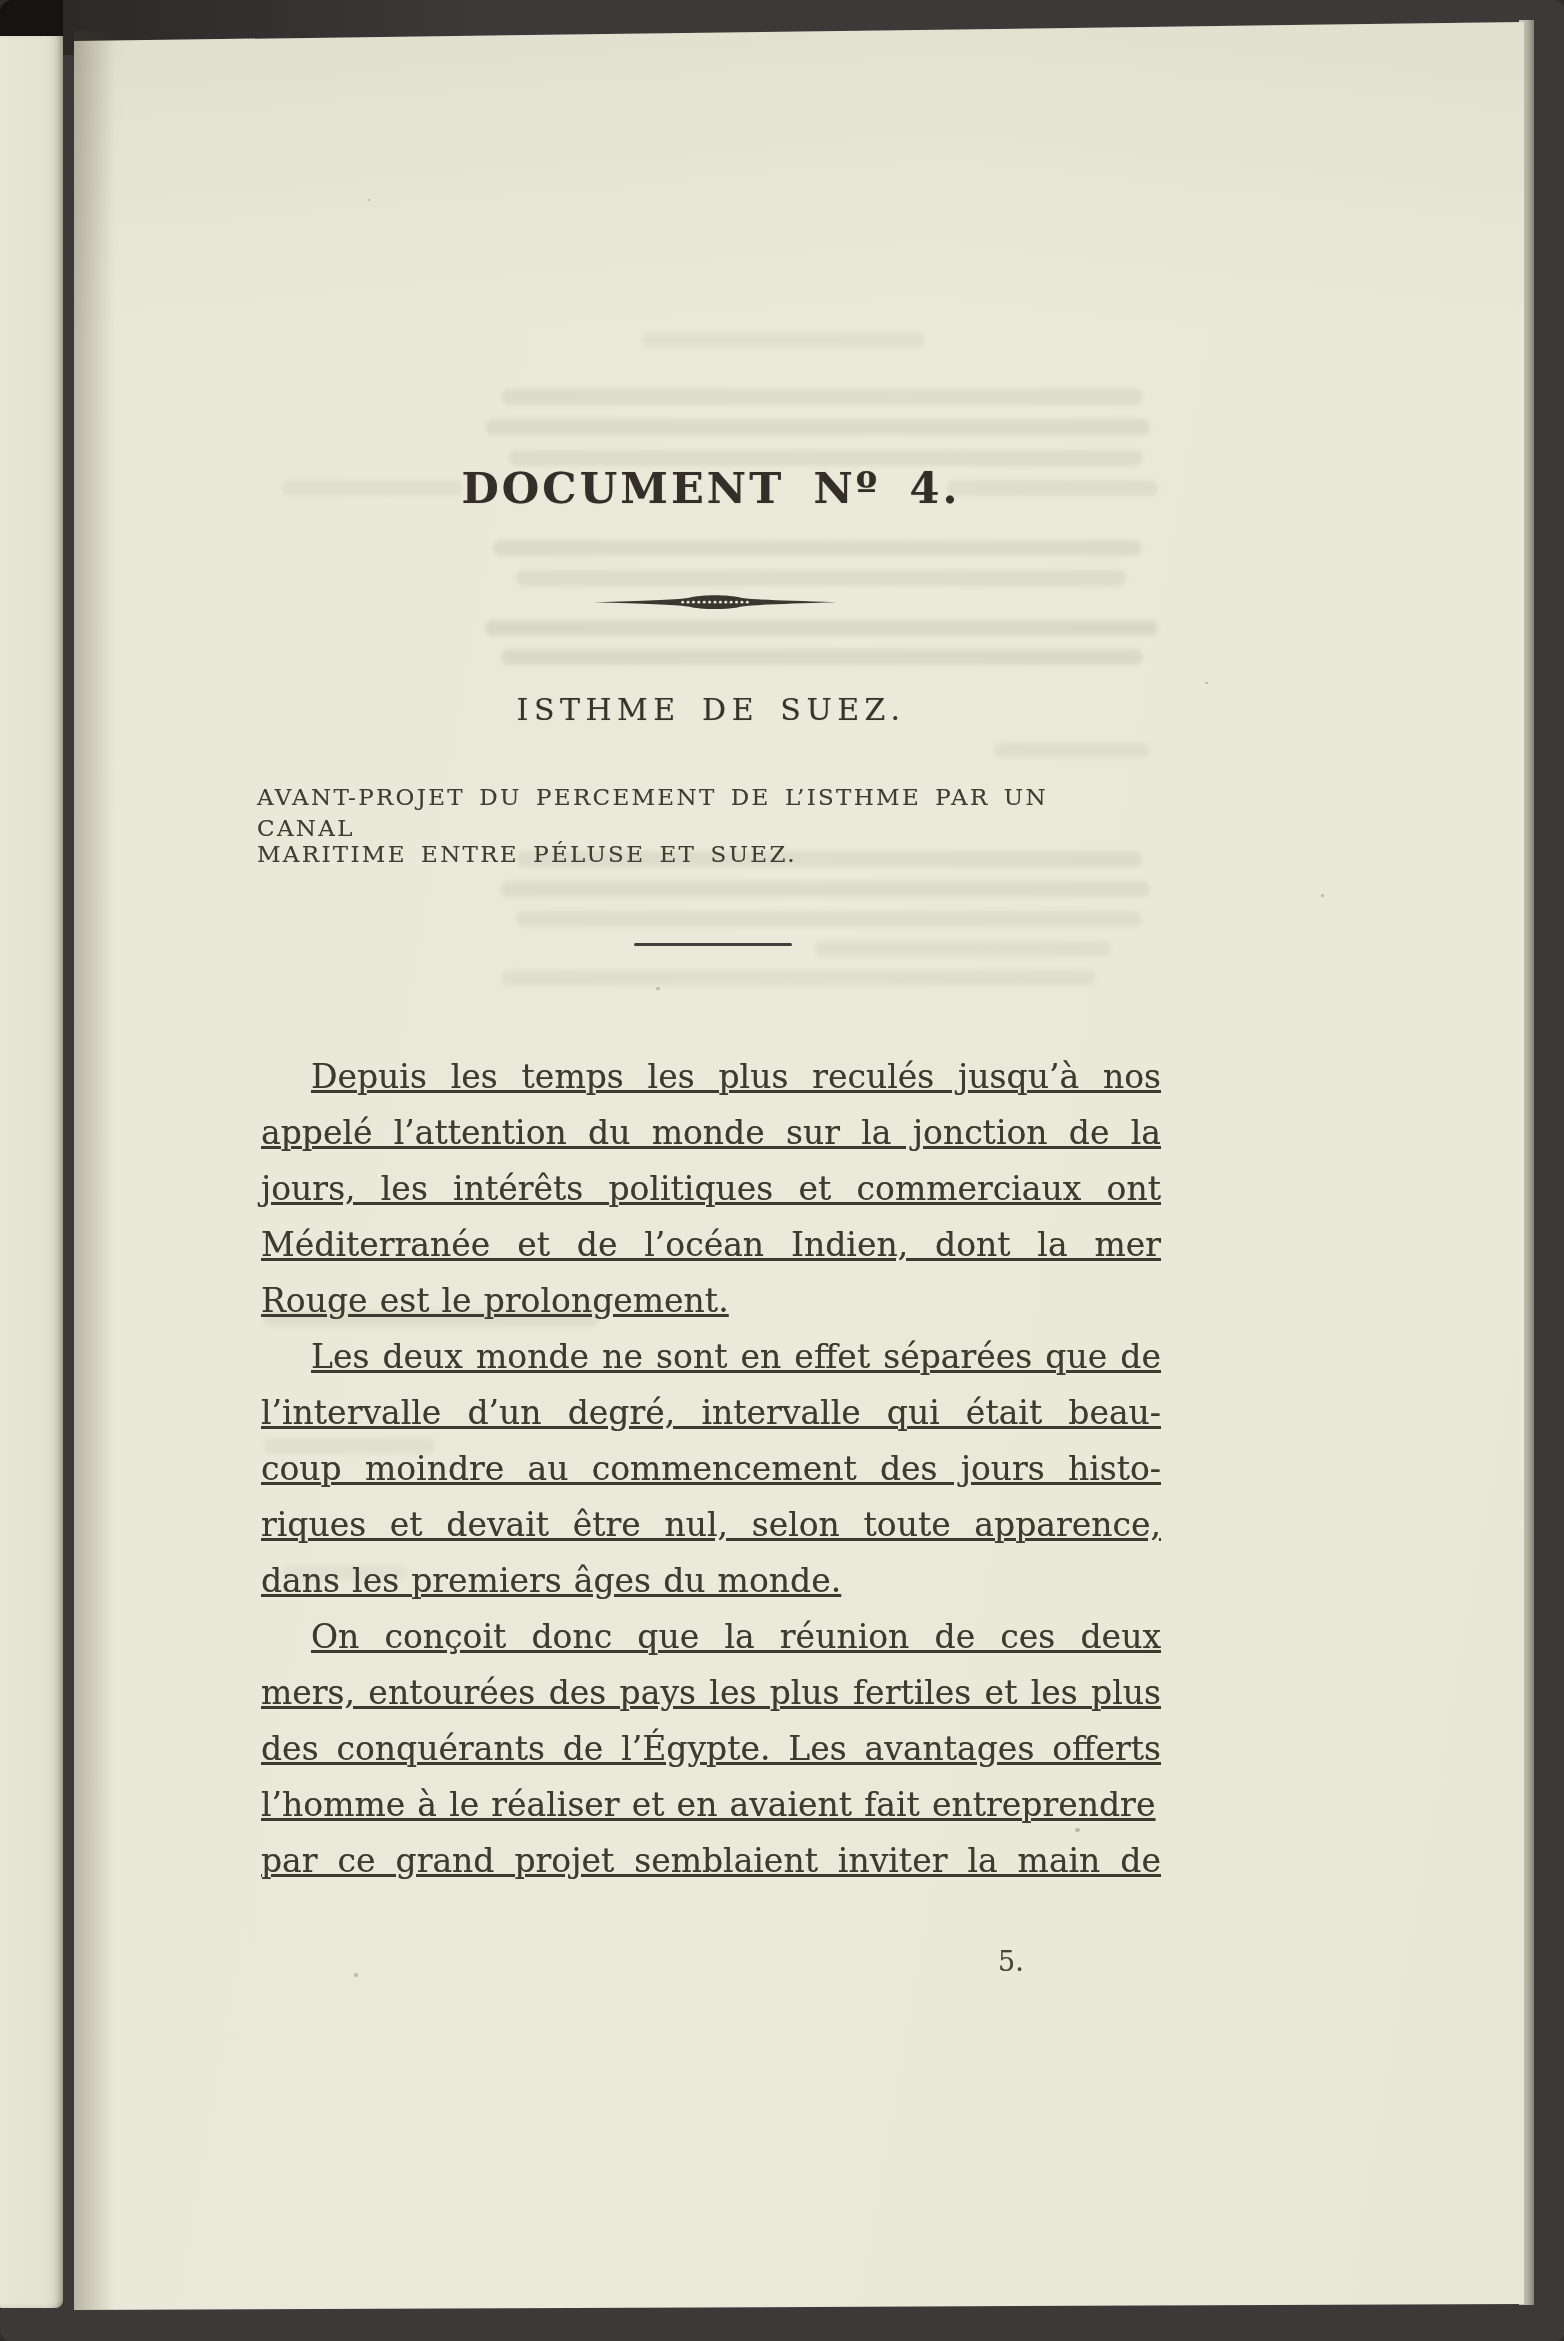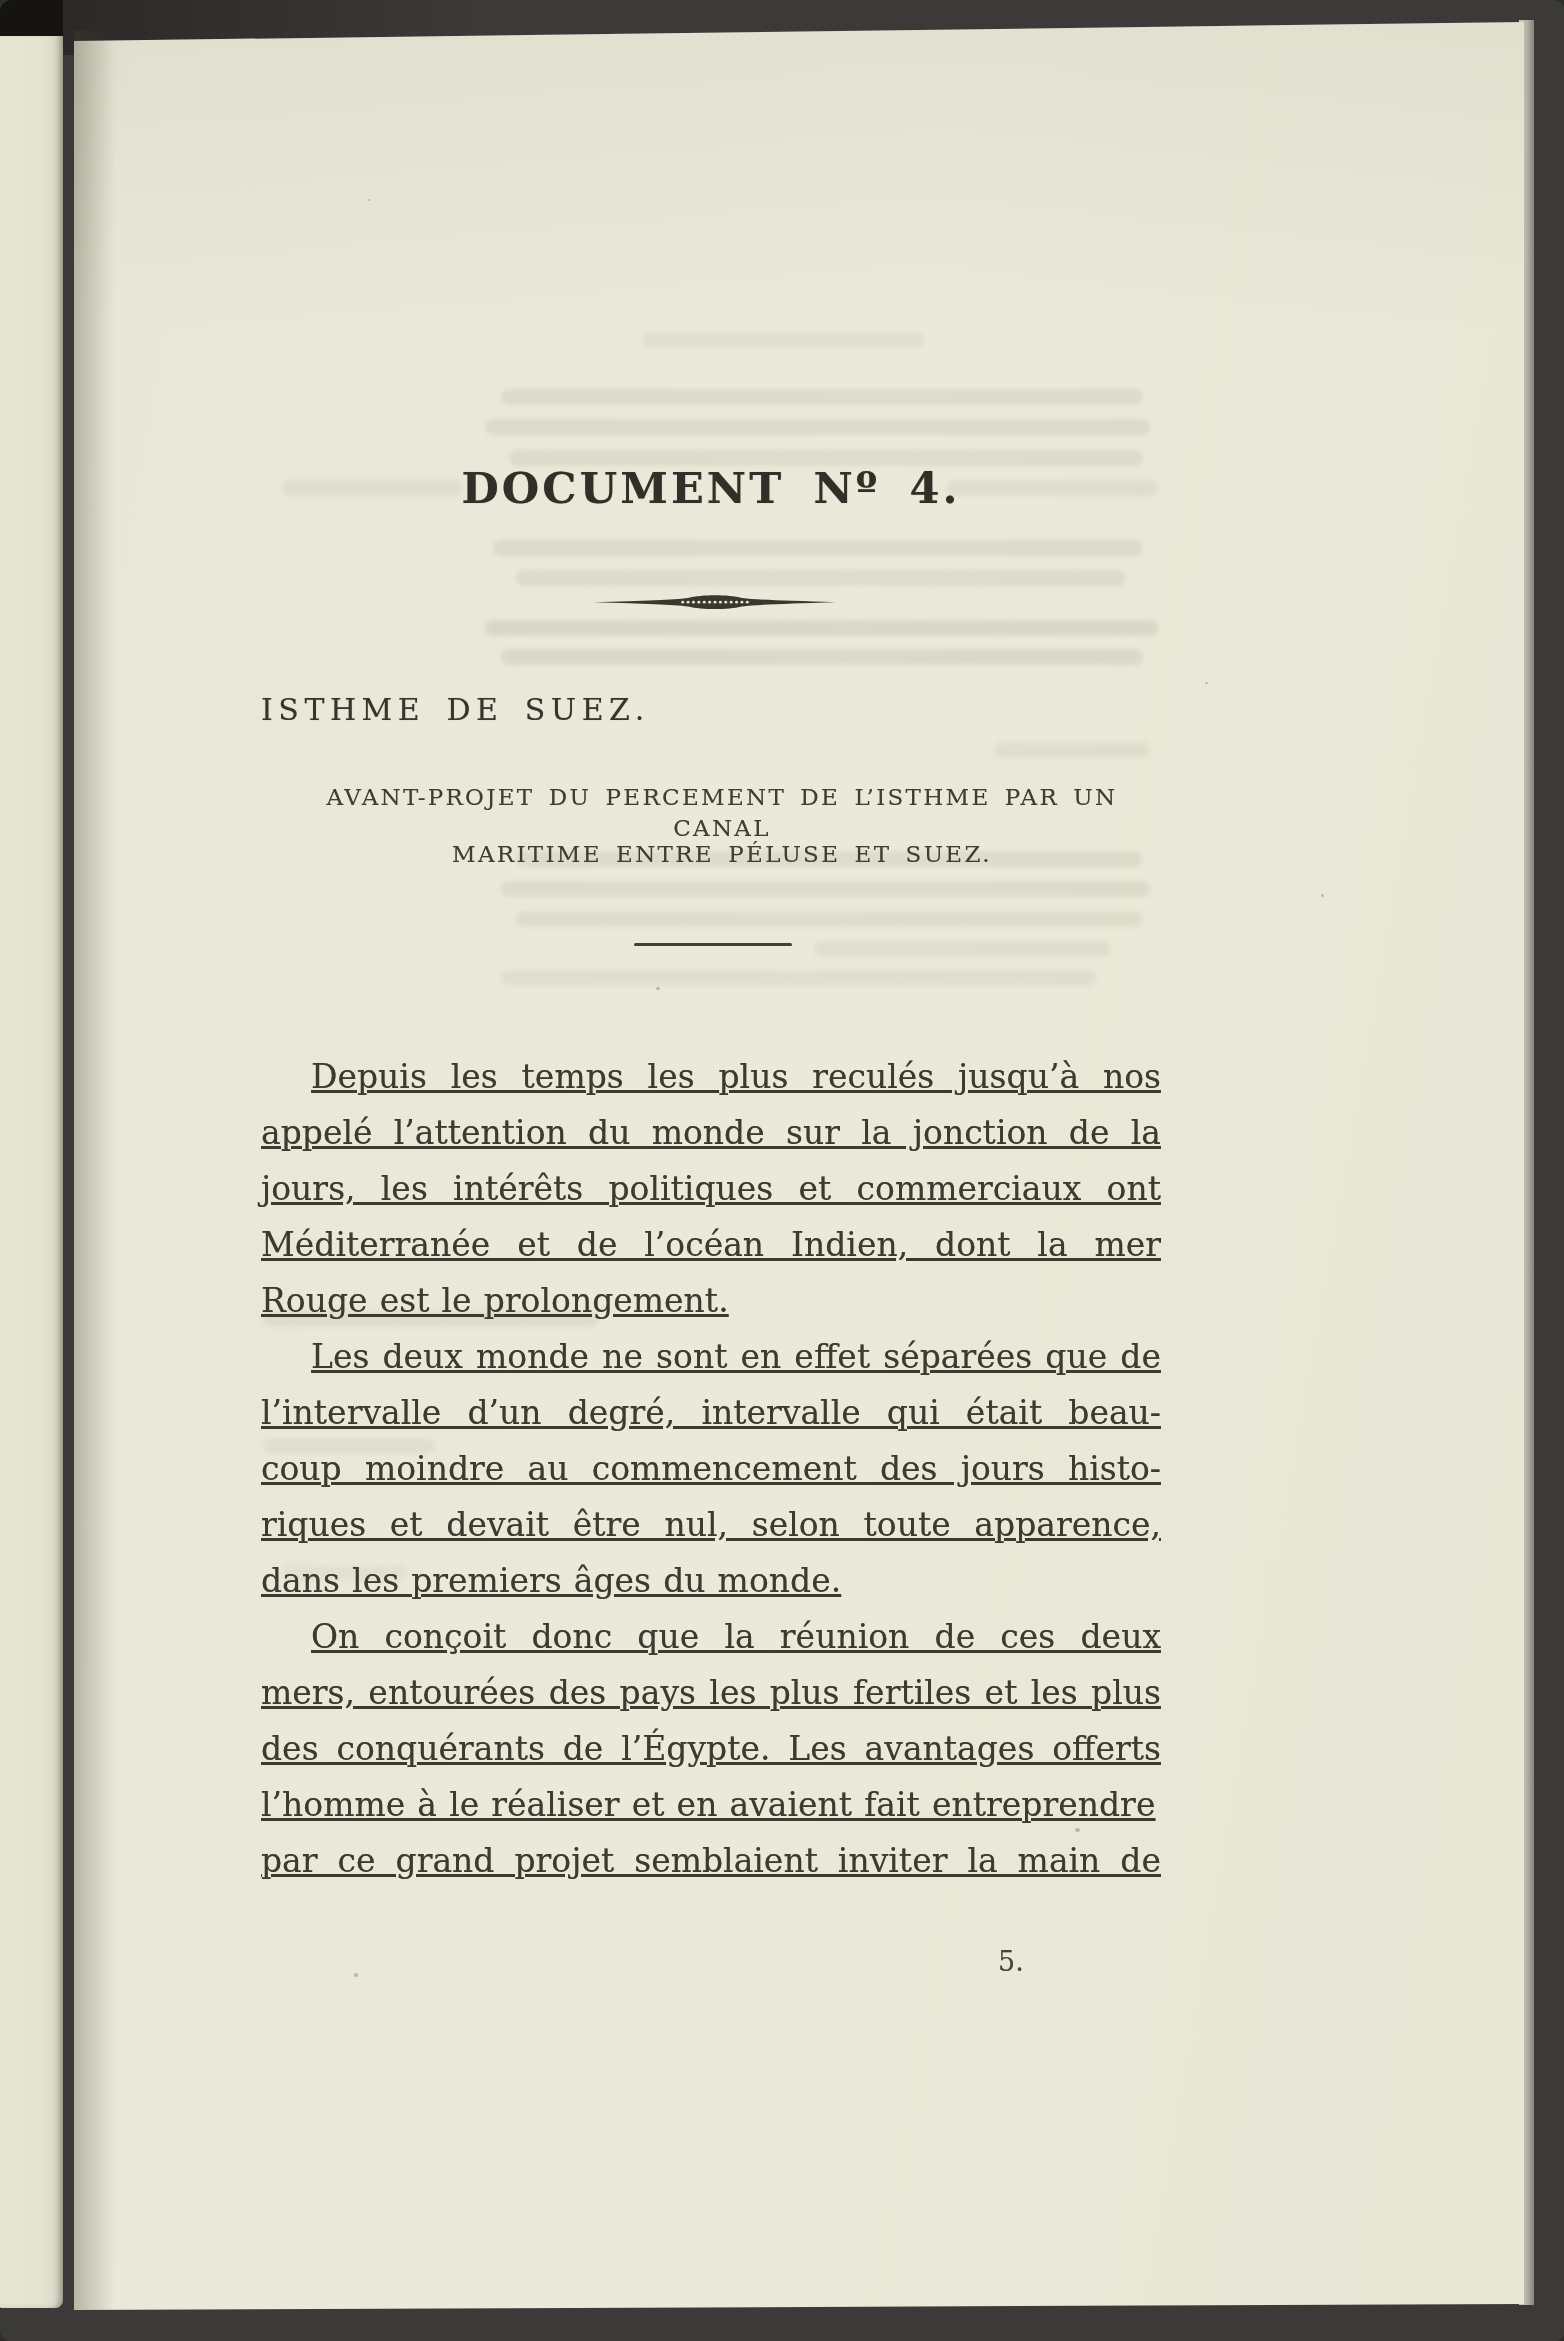--- a/index.html
+++ b/index.html
@@ -61,27 +61,27 @@
   .print{position:absolute;z-index:4;color:#3e3a30;}
   .doc-title{
     left:261px;top:460px;width:900px;height:56px;line-height:56px;
     text-align:center;font-size:43px;font-weight:bold;color:#332f28;
     letter-spacing:3.1px;word-spacing:11px;
     text-shadow:0 0 0.8px rgba(51,47,40,.45);
   }
   .ornament{left:592px;top:592px;width:246px;height:20.3px;}
   .section-heading{
     left:261px;top:689px;width:900px;height:41px;line-height:41px;
-    text-align:left;font-size:30px;color:#38342c;
+    text-align:center;font-size:30px;color:#38342c;
     letter-spacing:5.5px;word-spacing:6.3px;
     text-shadow:0 0 0.8px rgba(56,52,44,.4);
   }
   .subtitle{
-    left:272px;width:900px;height:31px;line-height:31px;
-    text-align:center;font-size:23px;color:#413d33;
+    left:257px;width:900px;height:31px;line-height:31px;
+    font-size:23px;color:#413d33;
     letter-spacing:2.3px;word-spacing:4.7px;
     text-shadow:0 0 0.6px rgba(65,61,51,.4);
   }
   .subtitle-1{top:782px;}
   .subtitle-2{top:839px;}
   .divider-rule{
     left:634px;top:943px;width:158px;height:3.1px;
     background:#42403a;border-radius:1.6px;filter:blur(0.2px);
   }
   .body-text{

